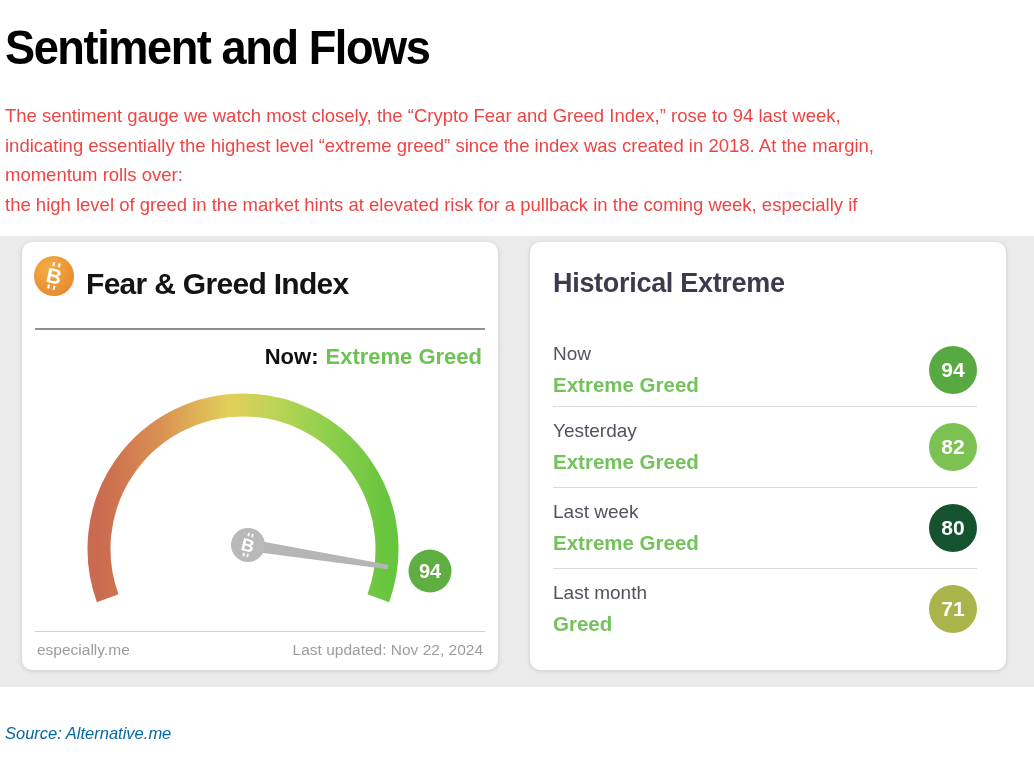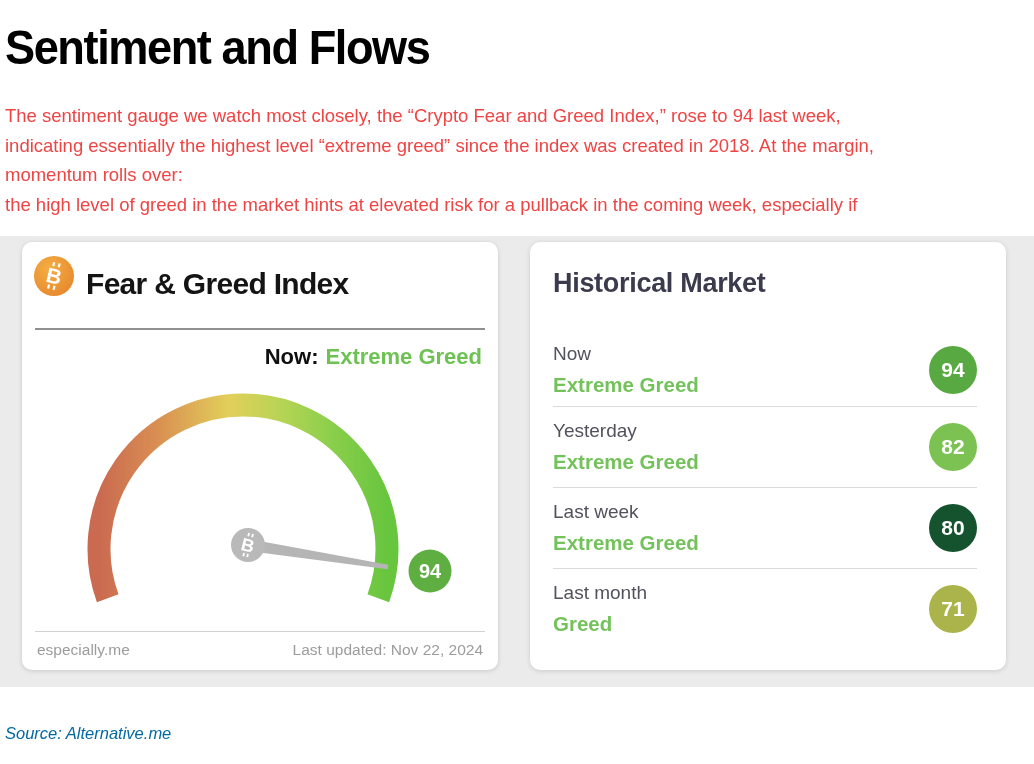--- a/index.html
+++ b/index.html
@@ -115,21 +115,21 @@
     </svg>
 
     <div class="fg-footer-divider"></div>
     <div class="fg-footer">
       <a href="#">especially.me</a>
       <span>Last updated: Nov 22, 2024</span>
     </div>
   </div>
 
   <div class="card card-right">
-    <h2 class="hv-title">Historical Market</h2>
+    <h2 class="hv-title">Historical Extreme</h2>
     <div class="hv-rows">
 
       <div class="hv-row first bordered">
         <div class="hv-texts">
           <span class="hv-label">Now</span>
           <span class="hv-value">Extreme Greed</span>
         </div>
         <div class="hv-badge" style="background-color: rgb(88, 169, 66);">94</div>
       </div>
 

